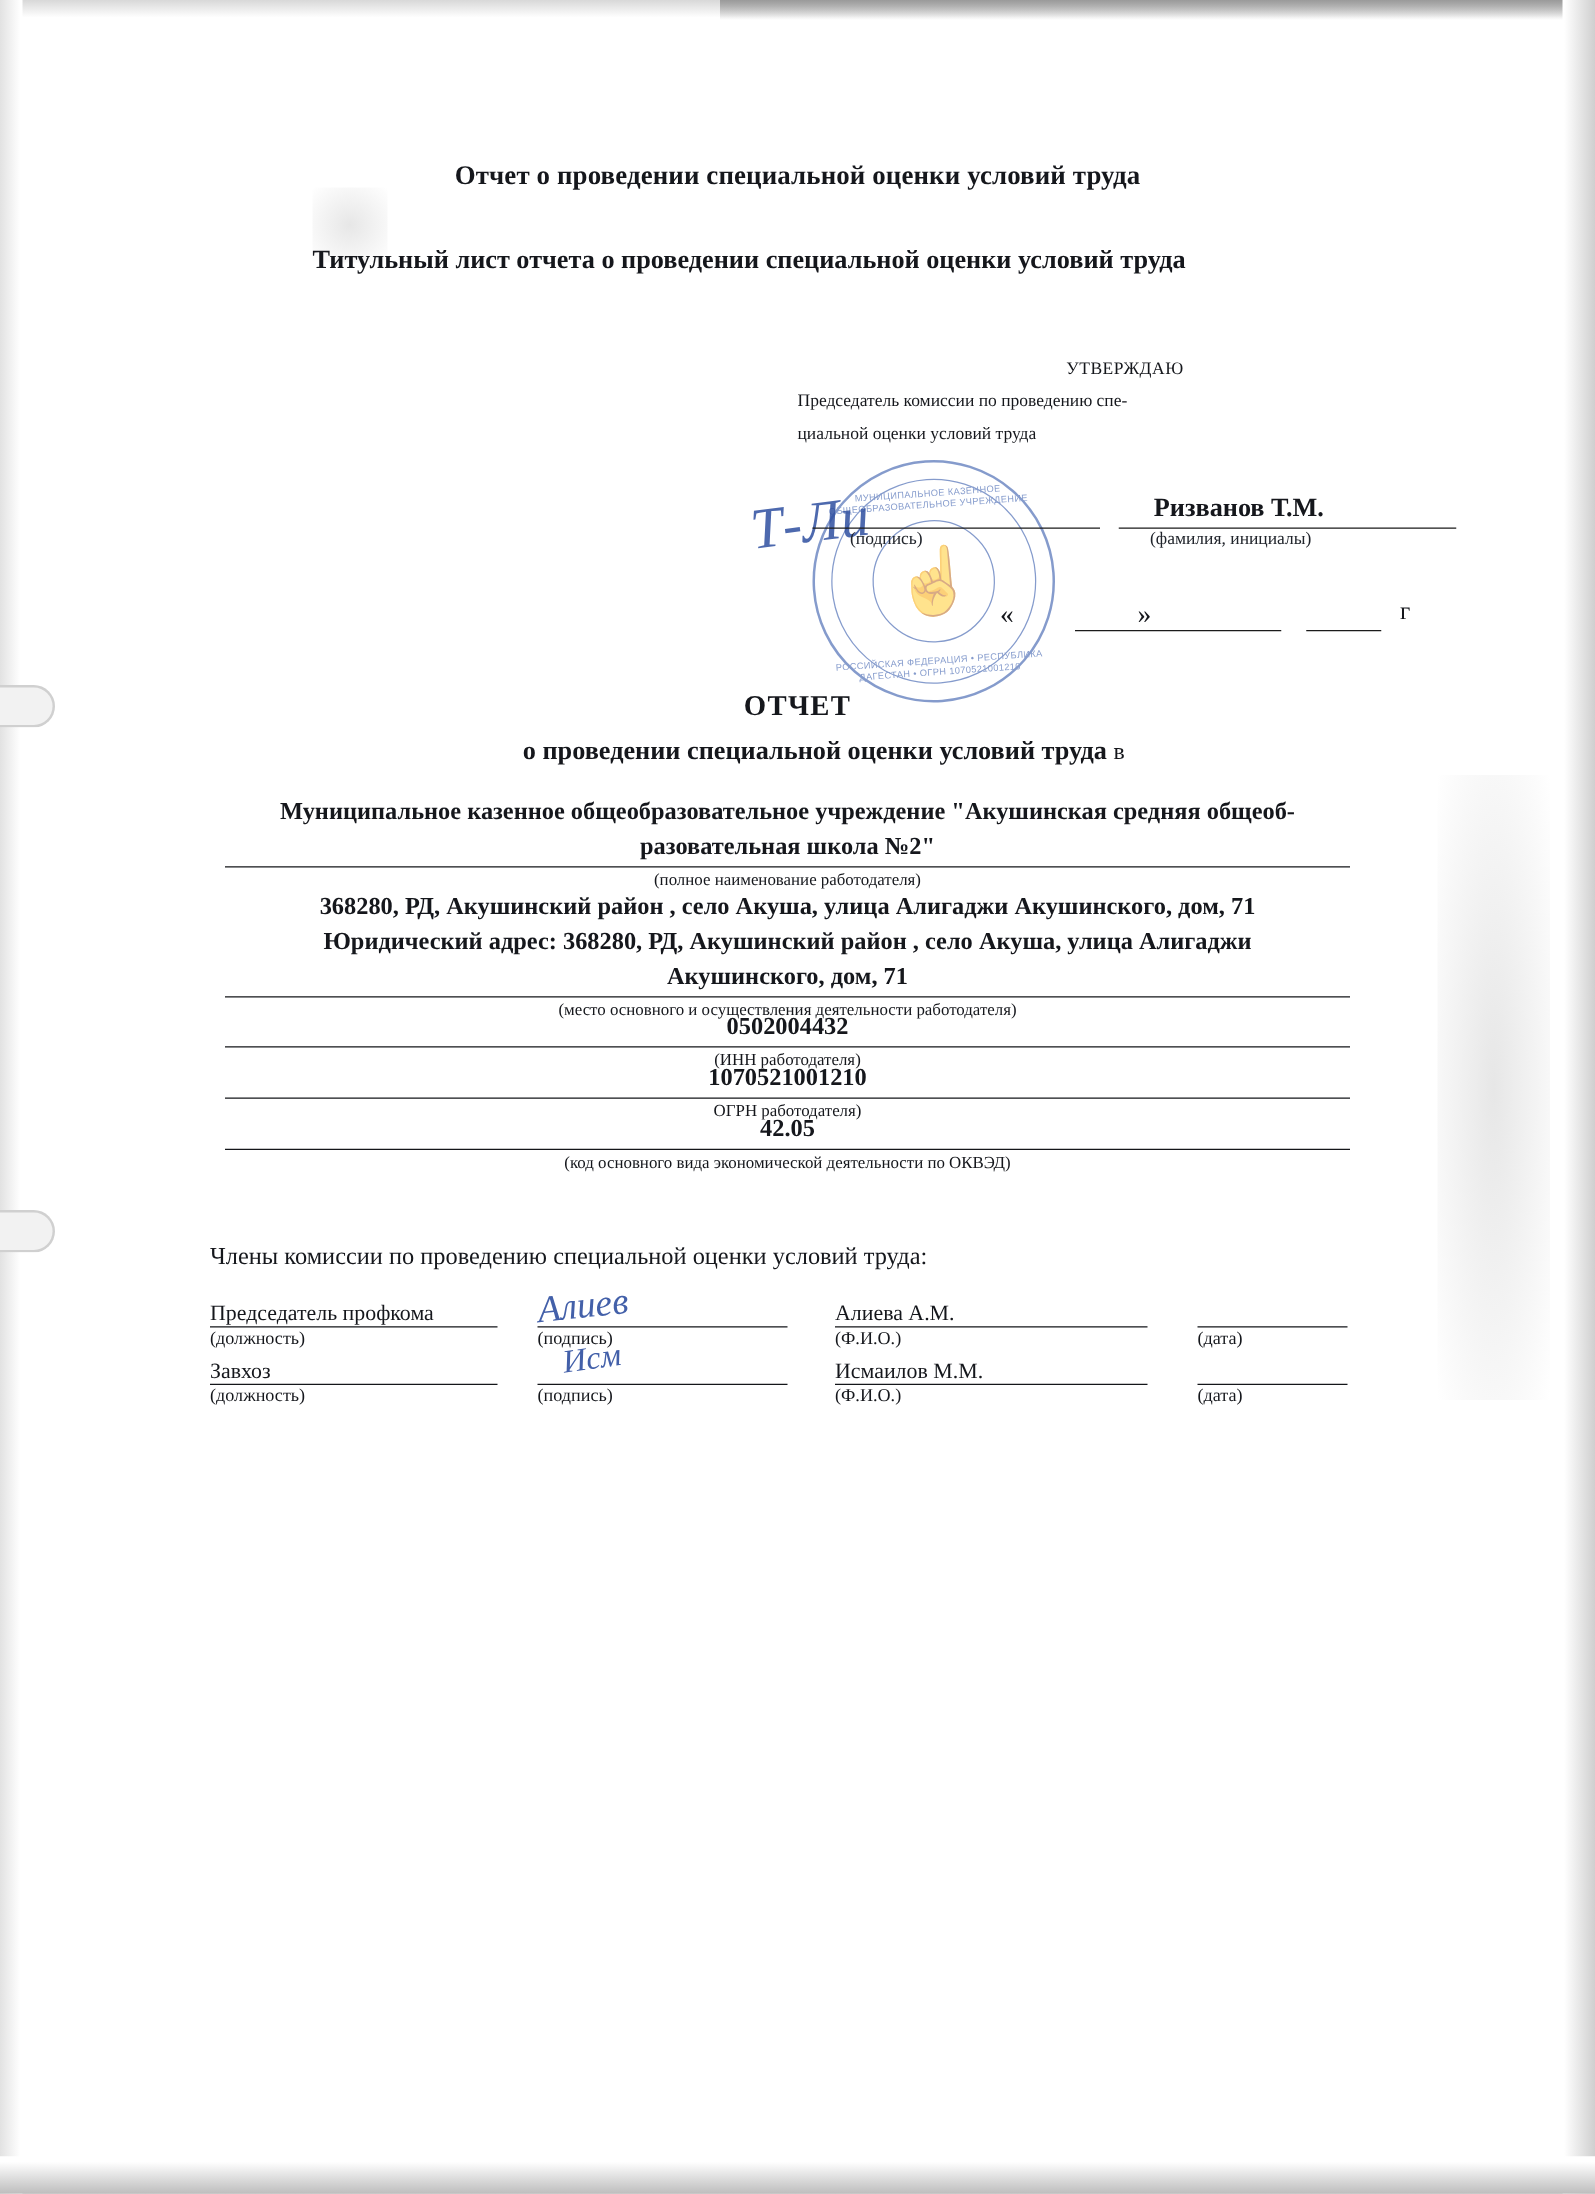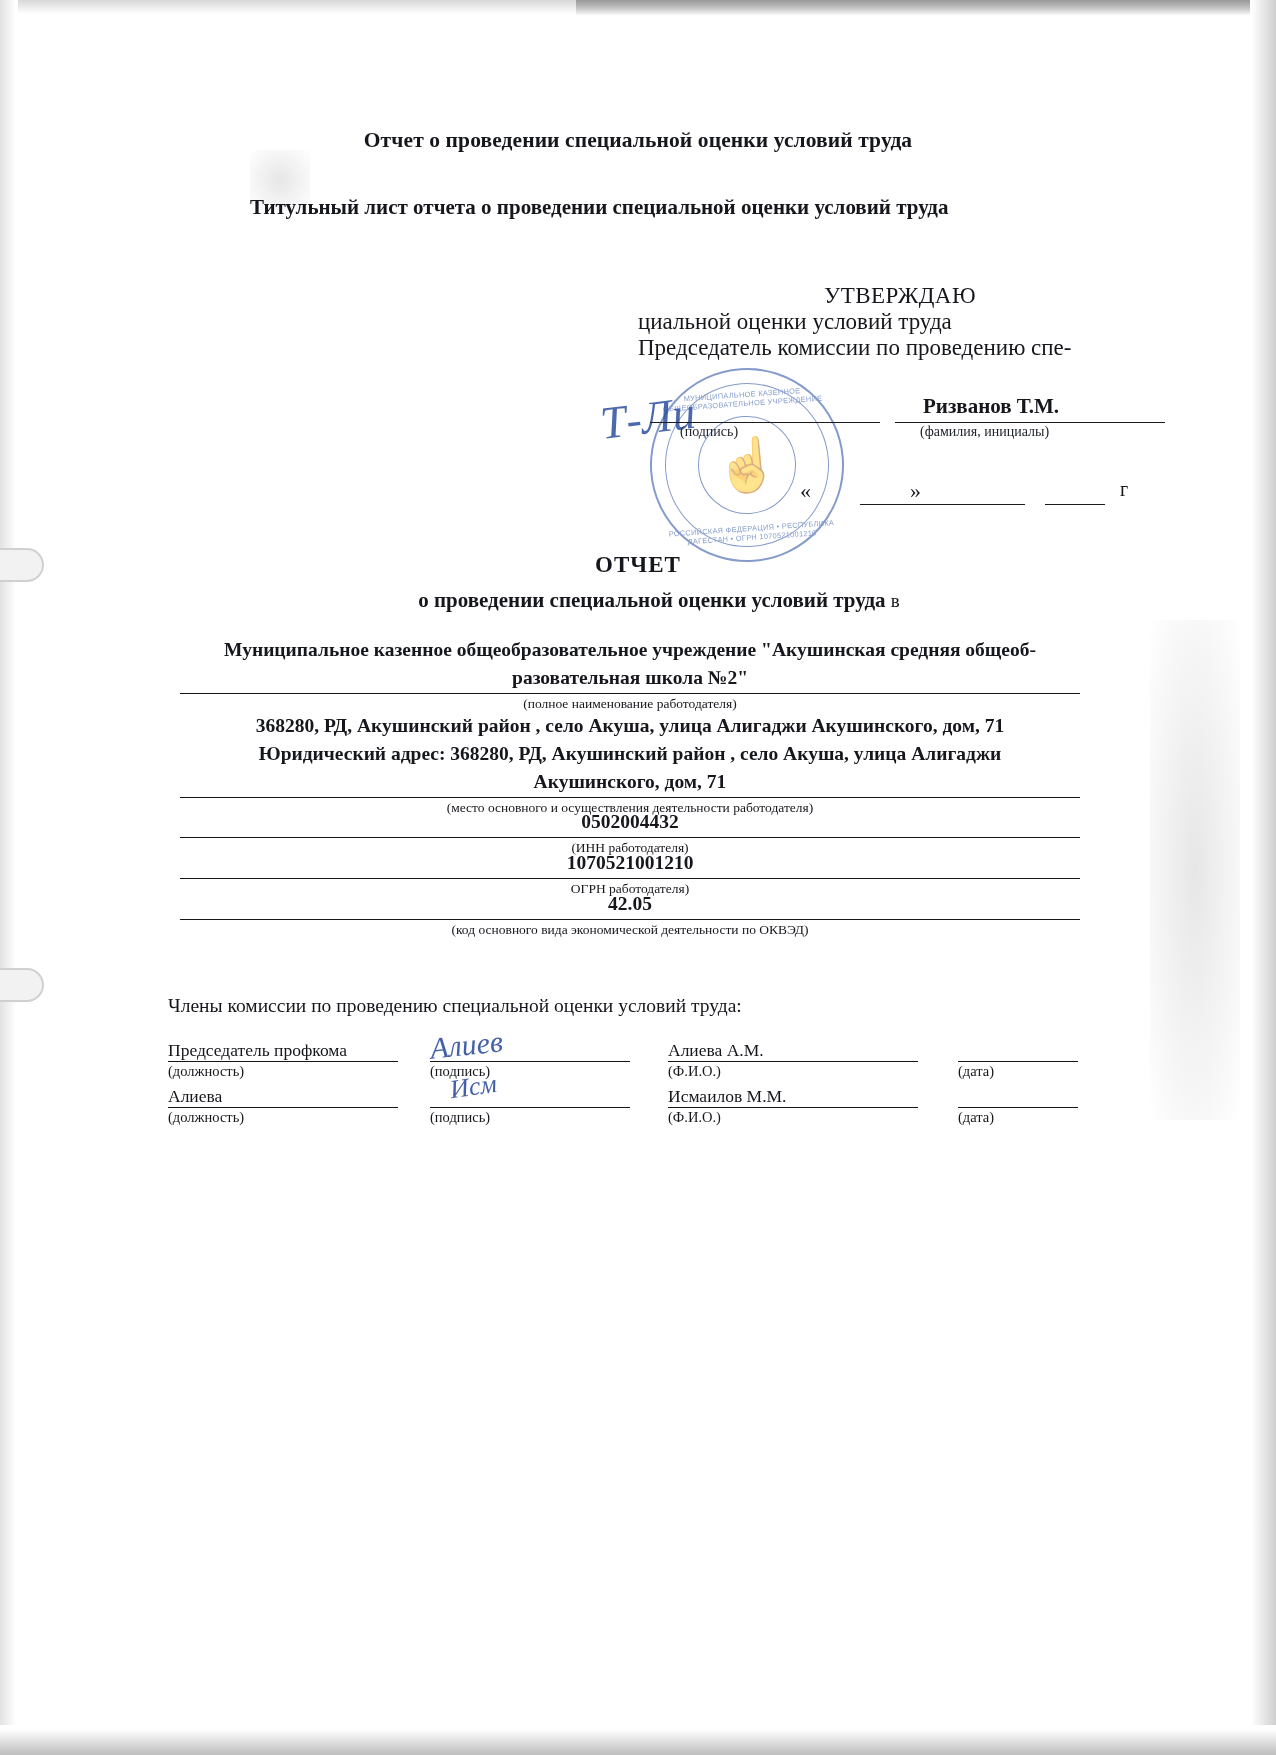--- a/index.html
+++ b/index.html
@@ -72,21 +72,21 @@
     line-height: 31px;
   }
 
   
   .approve-block {
     position: absolute;
     top: 283px;
     left: 620px;
     width: 560px;
     text-align: center;
-    font-size: 23px;
+    font-size: 14px;
     line-height: 26px;
   }
   .approve-block .word {
     letter-spacing: 0.4px;
   }
   .approve-lines {
     text-align: left;
     padding-left: 18px;
   }
 
@@ -322,22 +322,22 @@
 
   <div class="smudge" style="left:250px;top:150px;width:60px;height:60px;"></div>
   <div class="smudge" style="left:1150px;top:620px;width:90px;height:500px;"></div>
 
   <div class="title-main">Отчет о проведении специальной оценки условий труда</div>
   <div class="title-sub">Титульный лист отчета о проведении специальной оценки условий труда</div>
 
   <div class="approve-block">
     <div class="word">УТВЕРЖДАЮ</div>
     <div class="approve-lines">
+      <div>Председатель комиссии по проведению спе-</div>
       <div>циальной оценки условий труда</div>
-      <div>Председатель комиссии по проведению спе-</div>
     </div>
   </div>
 
   <div class="stamp">
     <div class="stamp-arc top">МУНИЦИПАЛЬНОЕ КАЗЕННОЕ ОБЩЕОБРАЗОВАТЕЛЬНОЕ УЧРЕЖДЕНИЕ</div>
     <div class="stamp-inner">☝</div>
     <div class="stamp-arc bottom">РОССИЙСКАЯ ФЕДЕРАЦИЯ • РЕСПУБЛИКА ДАГЕСТАН • ОГРН 1070521001210</div>
   </div>
   <div class="sig-scribble">Т-Ли</div>
 
@@ -418,21 +418,21 @@
       </div>
       <div class="mcell c-date">
         <div class="v">&nbsp;</div>
         <div class="r"></div>
         <div class="c">(дата)</div>
       </div>
     </div>
 
     <div class="mrow">
       <div class="mcell c-pos">
-        <div class="v">Алиева</div>
+        <div class="v">Завхоз</div>
         <div class="r"></div>
         <div class="c">(должность)</div>
       </div>
       <div class="mcell c-sign">
         <div class="v">&nbsp;</div>
         <div class="r"></div>
         <div class="c">(подпись)</div>
       </div>
       <div class="mcell c-fio">
         <div class="v">Исмаилов М.М.</div>

